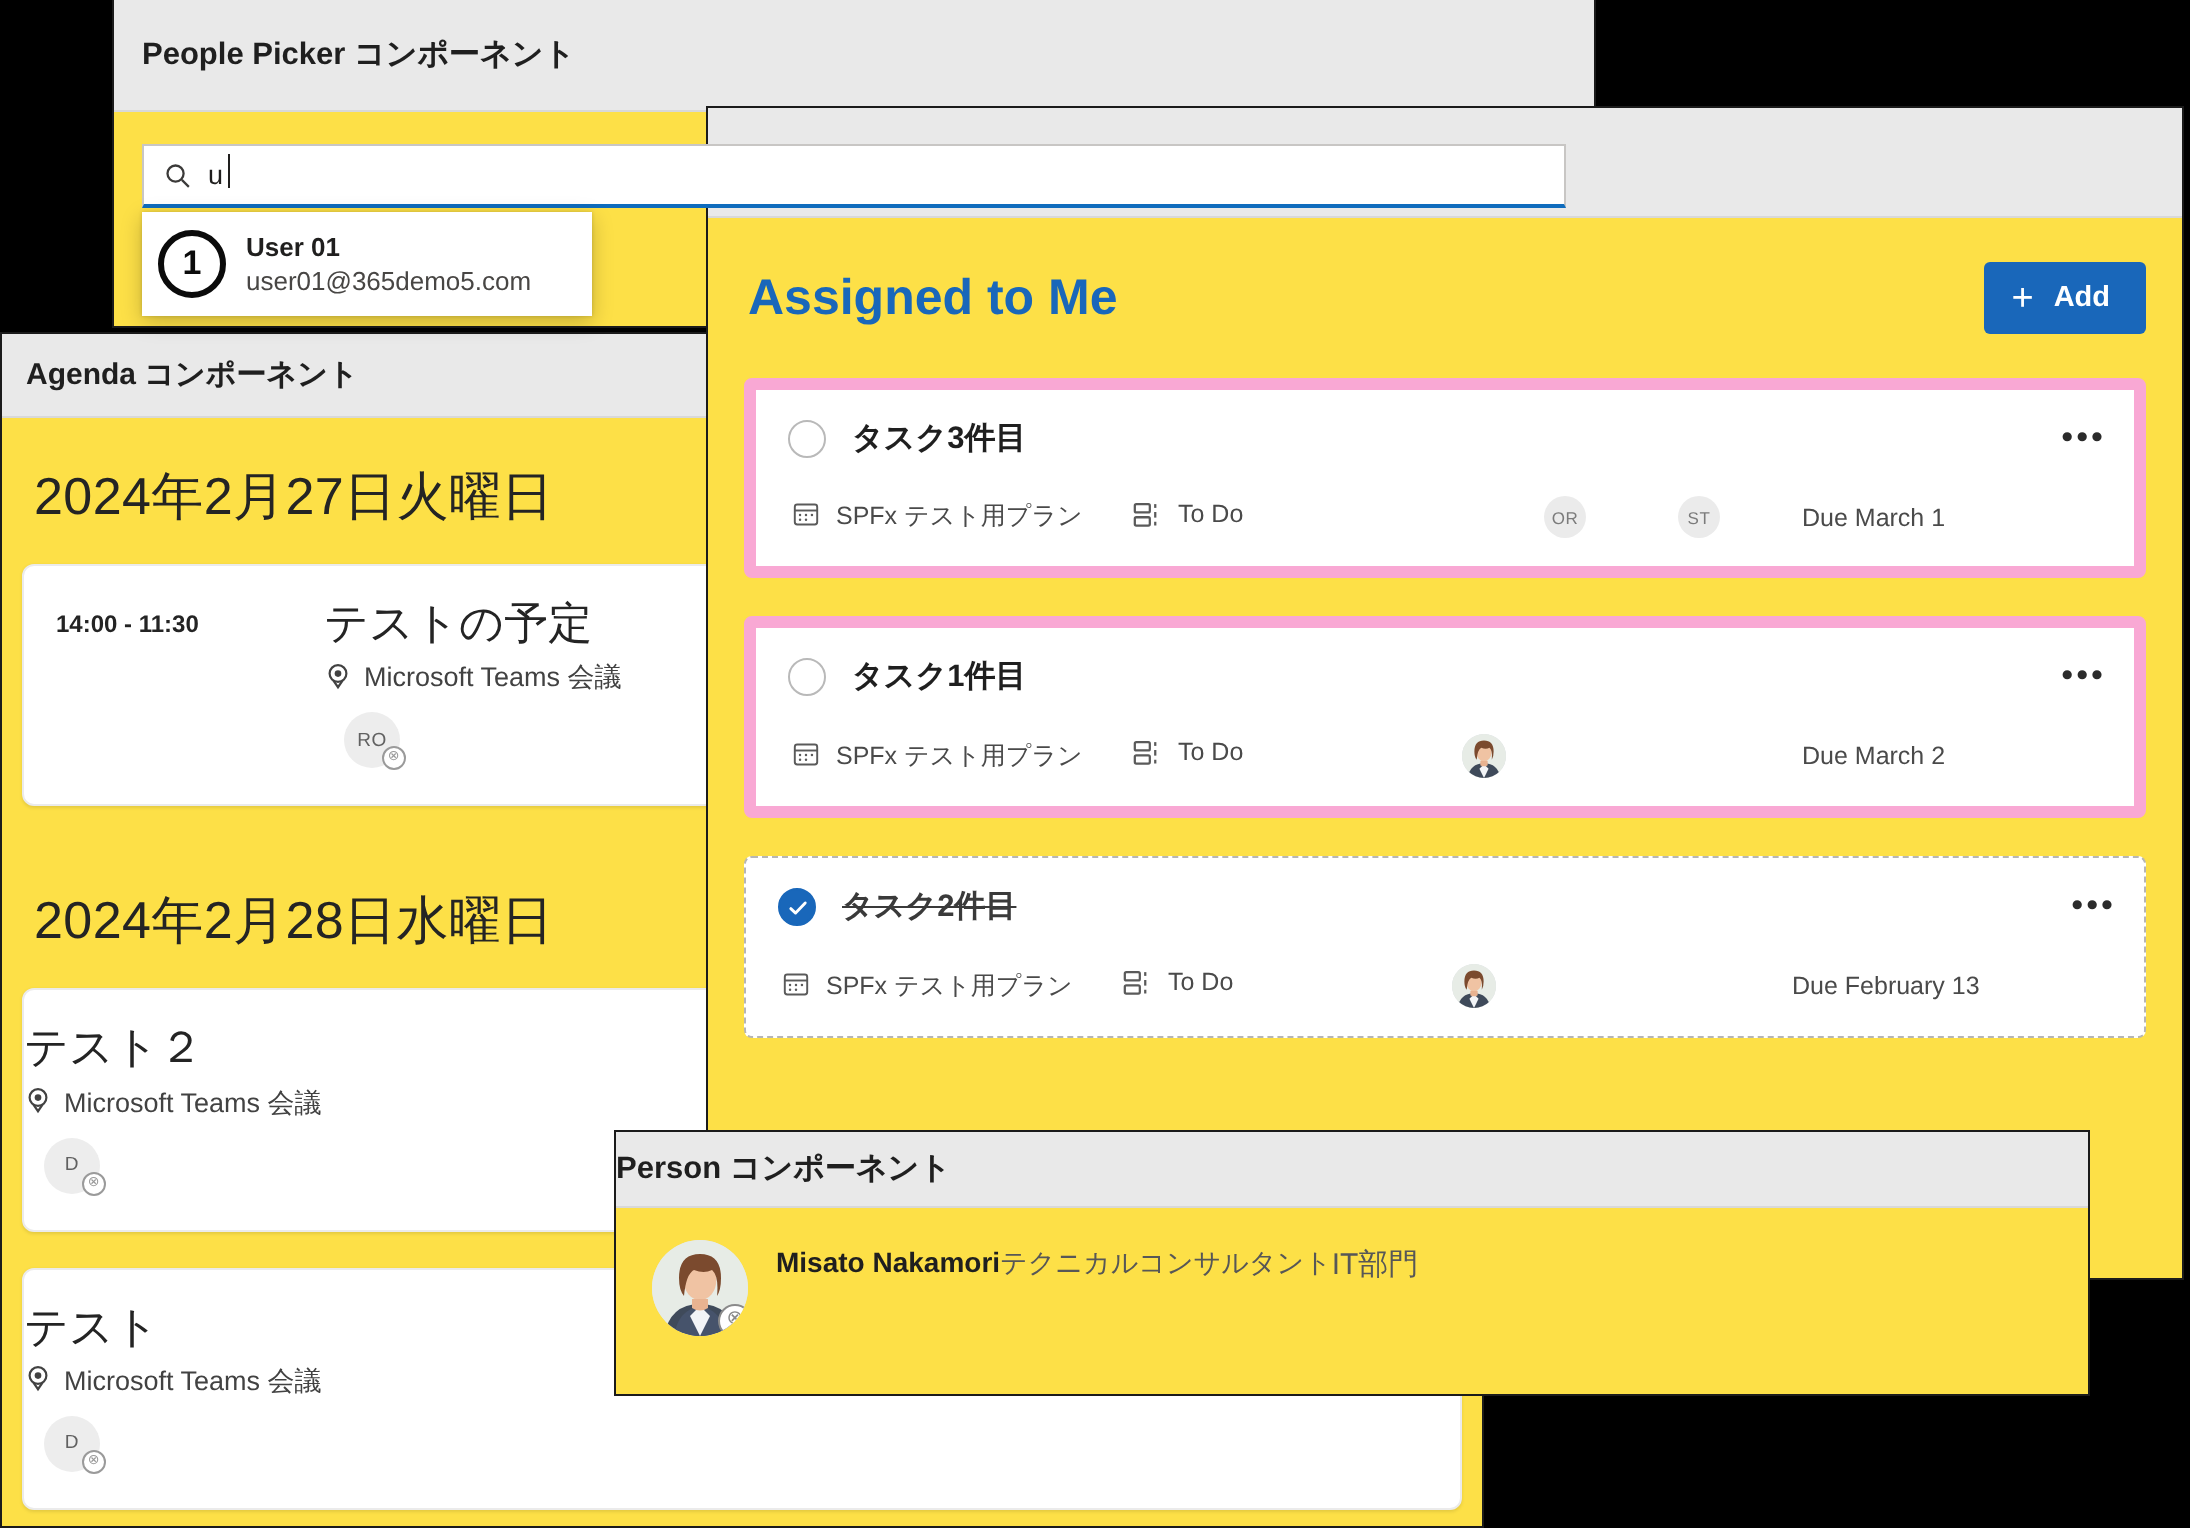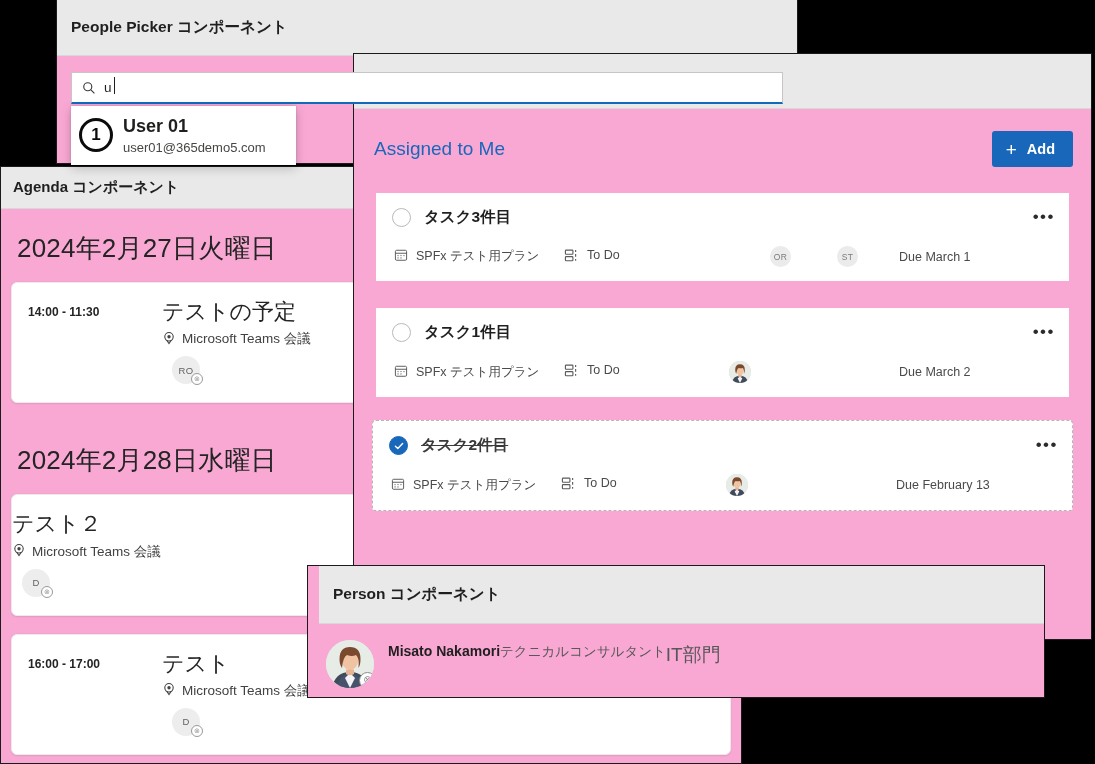--- a/index.html
+++ b/index.html
@@ -4,21 +4,21 @@
 <style>
   html,body{margin:0;padding:0;}
   body{
     width:1095px;height:764px;
     background:#000000;
     font-family:"Liberation Sans","DejaVu Sans",sans-serif;
     overflow:hidden;
     position:relative;
     -webkit-font-smoothing:antialiased;
   }
-  .panel{position:absolute;background:#f9a8d4;box-sizing:border-box;border:1px solid #1b1b1b;}
+  .panel{position:absolute;background:#fde047;box-sizing:border-box;border:1px solid #1b1b1b;}
   .panel-head{
     background:#e9e9e9;
     border-bottom:1px solid #d8d8d8;
     font-weight:bold;
     color:#1f1f1f;
     display:flex;align-items:center;
     box-sizing:border-box;
   }
 
   
@@ -39,21 +39,21 @@
     position:absolute;left:14px;top:50px;width:225px;background:#fff;
     box-shadow:0 3px 10px rgba(0,0,0,.22),0 0 2px rgba(0,0,0,.16);
     padding:9px 8px;box-sizing:border-box;display:flex;align-items:center;gap:10px;z-index:3;
   }
   .pp-avatar{
     flex:none;width:34px;height:34px;border-radius:50%;border:3px solid #0b0b0b;
     display:flex;align-items:center;justify-content:center;font-size:17px;font-weight:bold;
     color:#0b0b0b;background:#fff;box-sizing:border-box;
   }
   .pp-txt{display:flex;flex-direction:column;line-height:1.32;}
-  .pp-name{font-size:18px;font-weight:bold;color:#201f1e;}
+  .pp-name{font-size:13px;font-weight:bold;color:#201f1e;}
   .pp-mail{font-size:13px;color:#484644;}
 
   
   #agenda{left:0px;top:166px;width:742px;height:598px;}
   #agenda .panel-head{height:42px;padding-left:12px;font-size:15px;}
   #agenda-body{padding:0 10px;box-sizing:border-box;}
   .ag-date{font-size:26px;color:#242424;padding:22px 6px 16px 6px;font-weight:normal;letter-spacing:.2px;}
   .ag-card{
     border:1px solid #ebebeb;border-radius:6px;background:#fff;
     box-shadow:0 .6px 1.8px rgba(0,0,0,.10);
@@ -72,29 +72,29 @@
   .ag-att .pres{
     position:absolute;right:-3px;bottom:-1px;width:10px;height:10px;border-radius:50%;
     background:#fff;border:1px solid #9a9a9a;color:#9a9a9a;font-size:7px;line-height:9px;text-align:center;
   }
 
   
   #planner{left:353px;top:53px;width:739px;height:587px;}
   #planner .panel-head{height:55px;padding-left:14px;font-size:15.5px;}
   #planner-body{padding:22px 18px 0 18px;box-sizing:border-box;}
   .pl-top{display:flex;align-items:center;justify-content:space-between;margin-bottom:22px;}
-  .pl-title{font-size:19px;color:#1967ba;font-weight:400;padding-left:2px;}
+  .pl-title{font-size:25px;color:#1967ba;font-weight:700;padding-left:2px;}
   .pl-add{
     background:#1967ba;color:#fff;border:none;border-radius:3px;height:36px;padding:0 18px 0 14px;
     display:flex;align-items:center;gap:10px;font-size:14.5px;font-weight:bold;cursor:pointer;
     font-family:inherit;
   }
   .pl-add .plus{font-size:19px;font-weight:400;line-height:1;}
   .pl-task{
-    border:4px solid #f9a8d4;border-radius:4px;background:#fff;margin-bottom:19px;
+    border:6px solid #f9a8d4;border-radius:4px;background:#fff;margin-bottom:19px;
     padding:14px 16px 14px 16px;box-sizing:border-box;position:relative;
   }
   .pl-task.done{border:1px dashed #b6b6b6;}
   .pl-row1{display:flex;align-items:center;gap:13px;margin-bottom:18px;}
   .pl-check{
     flex:none;width:19px;height:19px;border-radius:50%;border:1px solid #b9b9b9;background:#fff;box-sizing:border-box;
   }
   .pl-check.checked{background:#1967ba;border-color:#1967ba;display:flex;align-items:center;justify-content:center;}
   .pl-name{font-size:15.5px;font-weight:bold;color:#1f1f1f;}
   .done .pl-name{text-decoration:line-through;color:#3a3a3a;text-align:center;}
@@ -107,31 +107,31 @@
   .pl-ini{
     width:21px;height:21px;border-radius:50%;background:#ebebeb;color:#7b7b7b;font-size:8.5px;
     display:flex;align-items:center;justify-content:center;letter-spacing:.3px;margin-left:41px;
   }
   .pl-due{font-size:12.5px;color:#4a4a4a;}
   .photo{border-radius:50%;overflow:hidden;flex:none;background:#d9dde3;position:relative;}
   .photo svg{display:block;}
 
   
   #person{left:307px;top:565px;width:738px;height:133px;}
-  #person .panel-head{height:58px;padding-left:14px;font-size:15.5px;margin-left:11px;}
+  #person .panel-head{height:38px;font-size:15.5px;}
   #person-body{display:flex;align-items:flex-start;gap:14px;padding:16px 0 0 18px;box-sizing:border-box;}
   .pe-photo{width:48px;height:48px;border-radius:50%;overflow:hidden;flex:none;position:relative;background:#dfe4ea;}
   .pe-photo .pres{
     position:absolute;right:-2px;bottom:-1px;width:15px;height:15px;border-radius:50%;background:#fff;
     border:1px solid #8a8a8a;color:#8a8a8a;font-size:10px;line-height:13px;text-align:center;
   }
   .pe-txt{display:flex;flex-direction:row;line-height:1.42;padding-top:2px;}
   .pe-name{font-size:14px;font-weight:bold;color:#1f1f1f;}
   .pe-role{font-size:13.5px;color:#575757;}
-  .pe-dept{font-size:19px;color:#575757;}
+  .pe-dept{font-size:15px;color:#575757;}
 </style>
 </head>
 <body>
 
 <div class="panel" id="agenda">
   <div class="panel-head">Agenda コンポーネント</div>
   <div id="agenda-body">
       <div class="ag-date">2024年2月27日火曜日</div>
       <div class="ag-card">
         <div class="ag-time">14:00 - 11:30</div>
@@ -167,21 +167,20 @@
           </div>
           <div style="display: flex;">
             <div class="ag-att">
               <span>D</span>
               <span class="pres">⊗</span>
             </div>
           </div>
         </div>
       </div>
       <div class="ag-card">
-        <div class="ag-time">16:00 - 17:00</div>
         <div class="ag-main">
           <div class="ag-subject">テスト</div>
           <div class="ag-loc">
             <span><svg width="14" height="14" viewBox="0 0 16 16" fill="none" stroke="#424242" stroke-width="1.25">
                 <circle cx="8" cy="6.6" r="4.8"></circle>
                 <circle cx="8" cy="6.6" r="1.9" fill="#424242" stroke="none"></circle>
                 <path d="M5.4 10.6 L8 14.4 L10.6 10.6"></path>
               </svg></span>
             <span>Microsoft Teams 会議</span>
           </div>

